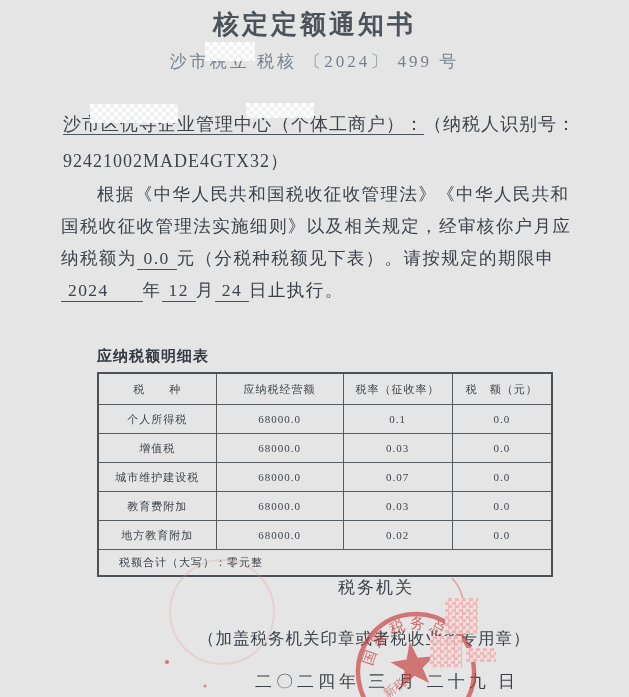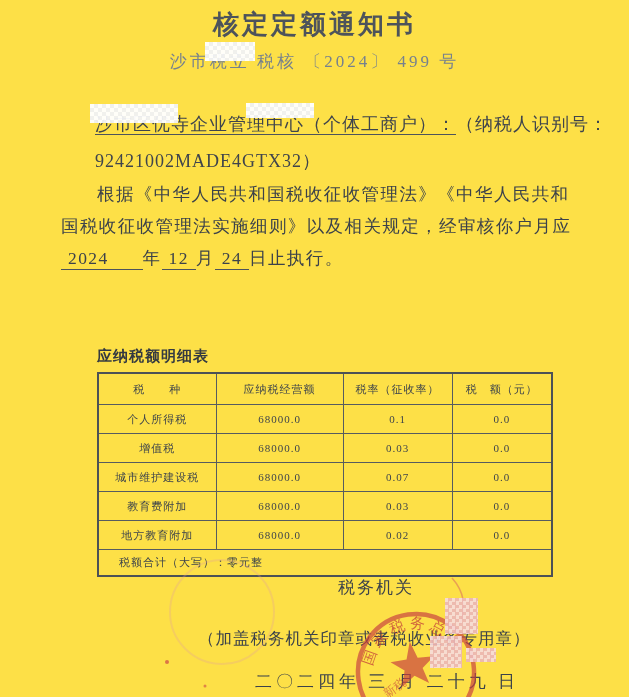--- a/index.html
+++ b/index.html
@@ -1,33 +1,33 @@
 <!DOCTYPE html>
 <html><head>
 <meta charset="utf-8">
 <style>
   html,body{margin:0;padding:0;}
   .page{
     position:relative;
     width:629px;height:697px;
-    background:#fde047;
+    background:#e5e5e5;
     overflow:hidden;
     font-family:"Liberation Serif","DejaVu Sans",serif;
     color:#3f444c;
   }
   .abs{position:absolute;}
   .doc-title{
     left:0;top:7px;width:629px;text-align:center;
     font-size:26px;font-weight:bold;letter-spacing:3px;color:#4d535b;
   }
   .doc-number{
     left:0;top:50px;width:629px;text-align:center;
     font-size:17px;letter-spacing:3px;color:#76818e;
   }
-  .recipient{left:63px;top:106px;width:520px;font-size:18px;letter-spacing:1px;line-height:37px;white-space:nowrap;margin-left:32px;}
+  .recipient{left:63px;top:106px;width:520px;font-size:18px;letter-spacing:1px;line-height:37px;white-space:nowrap;}
   .u{border-bottom:1px solid #4d535b;}
   .para{left:61px;top:178px;width:515px;font-size:17.5px;letter-spacing:1.4px;color:#3c424a;}
   .para .line{height:32px;line-height:32px;white-space:nowrap;}
   .para .indent{padding-left:36px;}
   .blank{display:inline-block;border-bottom:1px solid #4d535b;padding:0 7px;line-height:22px;}
   .blank.wide{padding-right:34px;}
   .tbl-title{
     left:97px;top:347px;width:456px;text-align:left;
     font-size:15px;font-weight:bold;letter-spacing:1px;color:#343a41;
   }
@@ -73,20 +73,21 @@
   <div class="abs doc-number">沙市税立 税核 〔2024〕 499 号</div>
 
   <div class="abs recipient">
     <div><span class="u">沙市区优寺企业管理中心（个体工商户）：</span><span>（纳税人识别号：</span></div>
     <div><span>92421002MADE4GTX32）</span></div>
   </div>
 
   <div class="abs para">
     <div class="line indent">根据《中华人民共和国税收征收管理法》《中华人民共和</div>
     <div class="line">国税收征收管理法实施细则》以及相关规定，经审核你户月应</div>
+    <div class="line"><span>纳税额为</span><span class="blank">0.0</span><span>元（分税种税额见下表）。请按规定的期限申</span></div>
     <div class="line"><span class="blank wide">2024</span><span>年</span><span class="blank">12</span><span>月</span><span class="blank">24</span><span>日止执行。</span></div>
   </div>
 
   <div class="abs tbl-title">应纳税额明细表</div>
 
   <table class="tax">
     <colgroup>
         <col style="width:26%">
         <col style="width:28%">
         <col style="width:24%">

